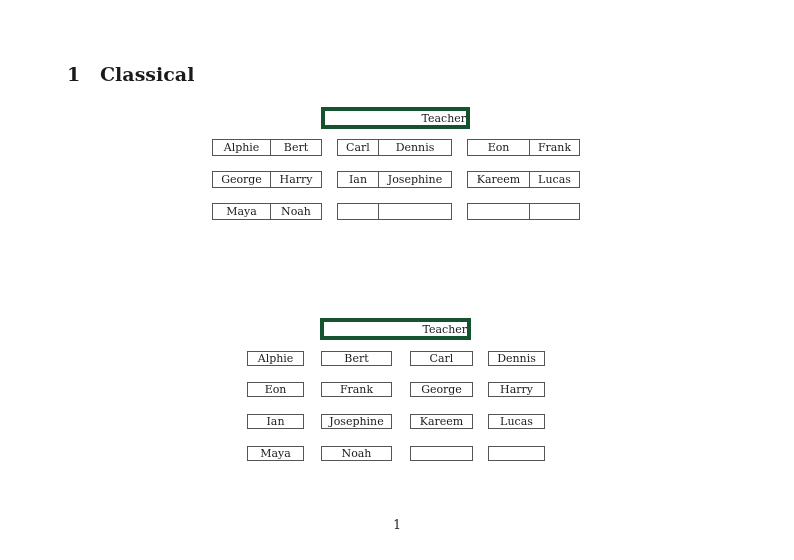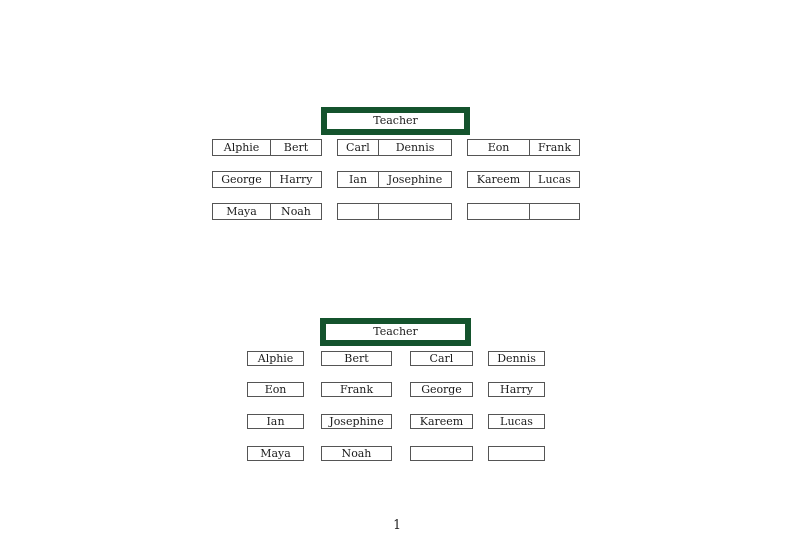--- a/index.html
+++ b/index.html
@@ -23,23 +23,23 @@
     white-space:nowrap;
   }
   .section-heading.s1 { top:64px; }
   .section-heading.s2 { top:275px; }
   .sec-num { display:inline-block; min-width:33px; }
 
   
   .teacher {
     position:absolute;
     box-sizing:border-box;
-    border:6px solid #14532d;
-    height:28px;
-    text-align:center;
+    border:4px solid #14532d;
+    height:22px;
+    text-align:right;
     font-size:11px;
     line-height:16px;
     background:#fff;
   }
   .teacher-classical   { left:321px; top:107px; width:149px; }
   .teacher-distributed { left:320px; top:318px; width:151px; }
 
   
   .desk {
     position:absolute;
@@ -95,20 +95,23 @@
     top:518px;
     text-align:center;
     font-size:12px;
   }
 </style>
 </head>
 <body>
 
 <div class="page">
 
+  <div class="section-heading s1">
+    <span class="sec-num">1</span><span class="sec-title">Classical</span>
+  </div>
 
   <div class="teacher teacher-classical">
     <span>Teacher</span>
   </div>
 
   <div class="desk c1 r1">
     <span class="cell cl">Alphie</span>
     <span class="cell cr">Bert</span>
   </div>
   <div class="desk c2 r1">

